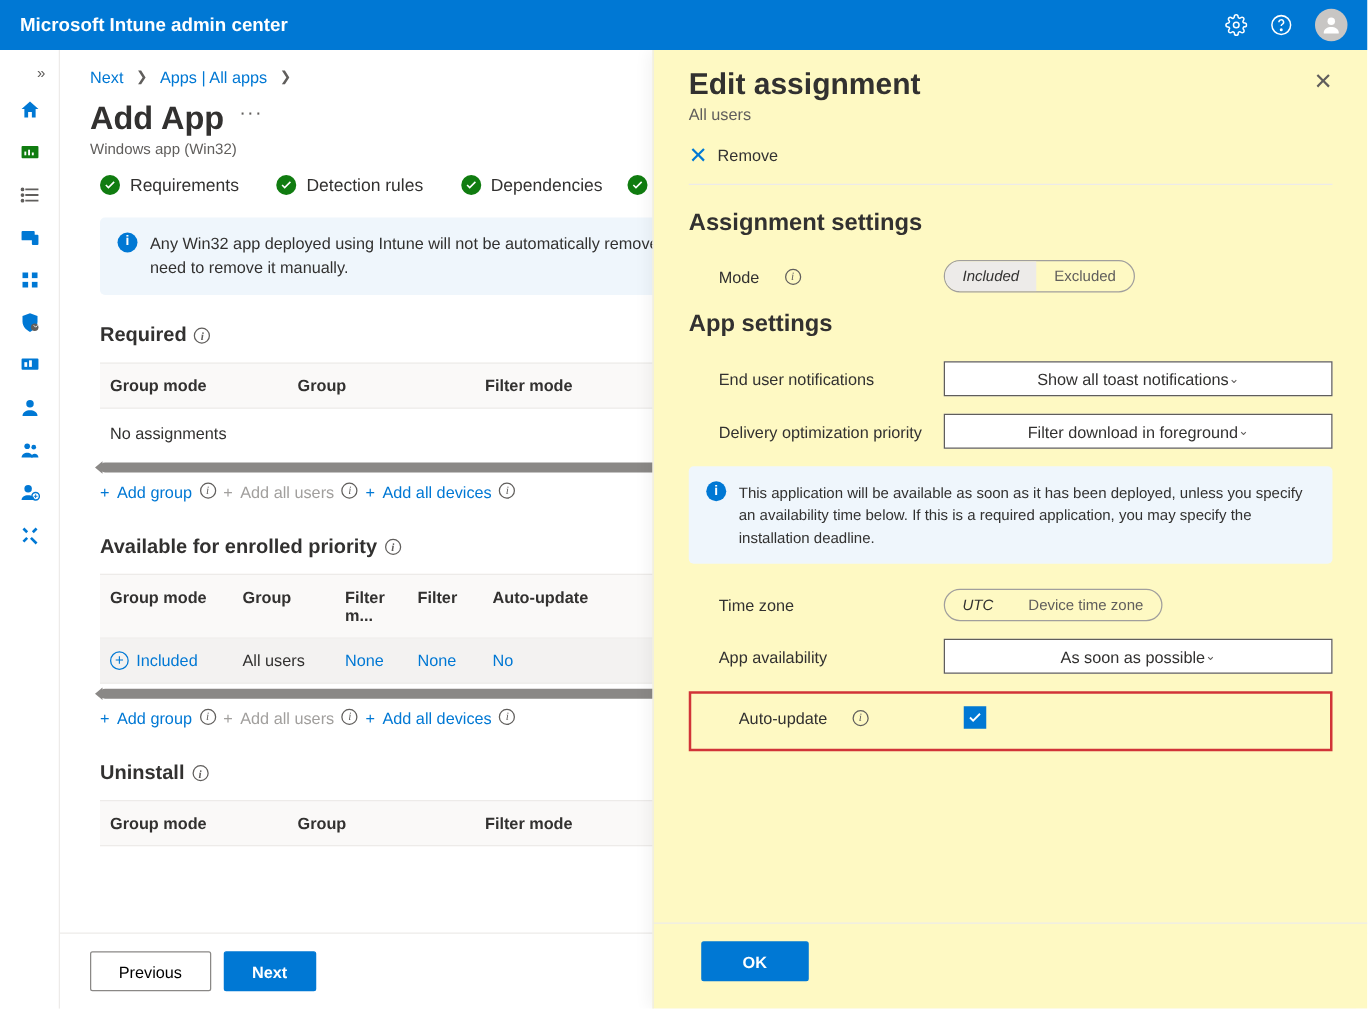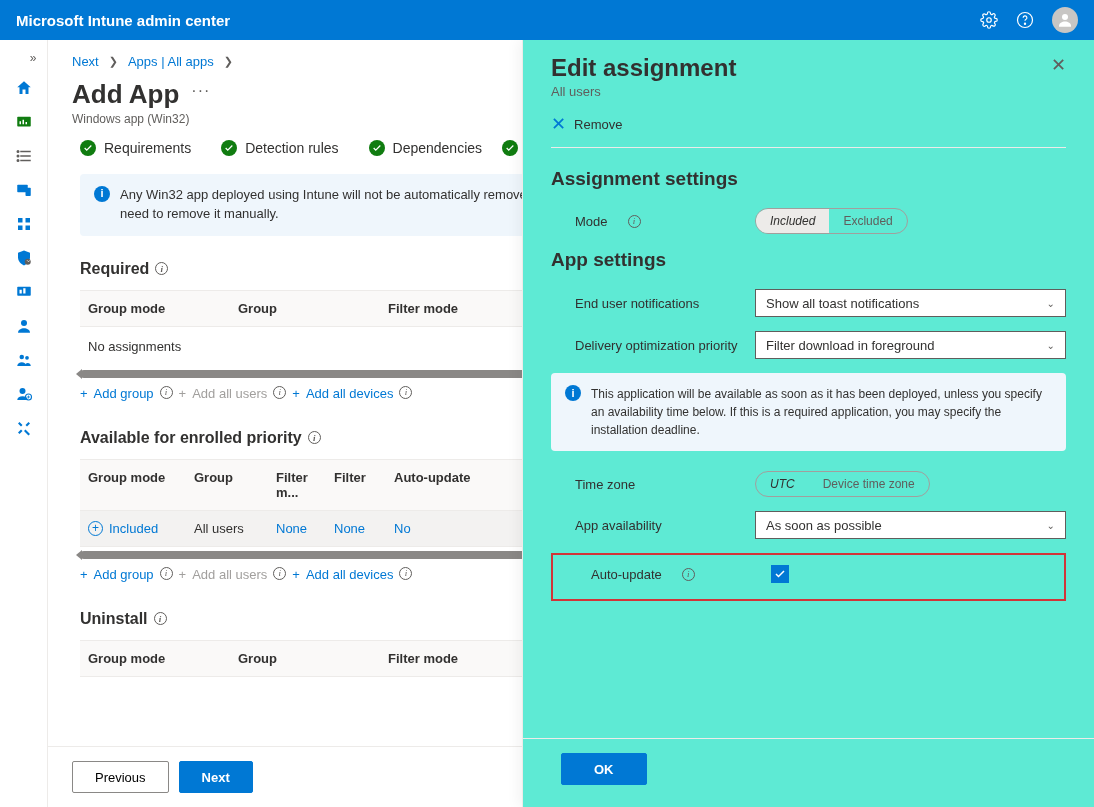--- a/index.html
+++ b/index.html
@@ -106,21 +106,21 @@
       border-top:1px solid #edebe9; padding: 14px 24px; display:flex; gap:10px;
     }
     .btn {
       height:32px; padding:0 22px; font-size:13px; border-radius:2px; cursor:pointer; border:1px solid #8a8886;
       background:#fff;
     }
     .btn.primary { background:#0078d4; border-color:#0078d4; color:#fff; font-weight:600; }
     
     .panel {
       position:absolute; top:0; right:0; width: 572px; height: 100%;
-      background:#5eead4; border-left:1px solid #edebe9; box-shadow:-4px 0 12px rgba(0,0,0,.05);
+      background:#fef9c3; border-left:1px solid #edebe9; box-shadow:-4px 0 12px rgba(0,0,0,.05);
       display:flex; flex-direction:column;
     }
     .panel-header { padding: 14px 28px 6px 28px; display:flex; justify-content:space-between; align-items:flex-start; }
     .panel-title { font-size:24px; font-weight:600; }
     .panel-sub { font-size:13px; color:#605e5c; margin-top:2px; }
     .panel-close { cursor:pointer; font-size:18px; color:#605e5c; }
     .panel-remove {
       padding: 8px 28px 12px 28px; display:flex; align-items:center; gap:8px; position:relative;
     }
     .panel-remove .rx { color:#0078d4; font-size:18px; }
@@ -135,21 +135,21 @@
     .form-control { flex:1; }
     .toggle-pill {
       display:inline-flex; border:1px solid #a19f9d; border-radius:14px; overflow:hidden; height:26px;
     }
     .toggle-pill span {
       padding:0 14px; display:flex;align-items:center; font-size:12px; cursor:pointer; color:#605e5c;
     }
     .toggle-pill span.active { background:#edebe9; color:#323130; font-style:italic; }
     .toggle-pill.solid span.active{ background:transparent; font-style:italic; }
     .select-box {
-      border:1px solid #605e5c; height:28px; padding:0 10px; display:flex; align-items:center; justify-content:space-between;
+      border:1px solid #605e5c; height:28px; padding:0 10px; display:flex; align-items:center; justify-content:center;
       font-size:13px; cursor:pointer; background:#fff;
     }
     .select-box .chev { font-size:10px; color:#605e5c; }
     .panel-infobox {
       background:#eff6fc; border-radius:4px; padding:12px 14px; display:flex; gap:10px; font-size:12px; line-height:1.5;
       margin: 8px 0 20px 0;
     }
     .panel-infobox .info-i {
       width:16px;height:16px;border-radius:50%;background:#0078d4;color:#fff;display:flex;align-items:center;justify-content:center;flex:0 0 16px;font-size:11px;font-weight:bold;
     }

